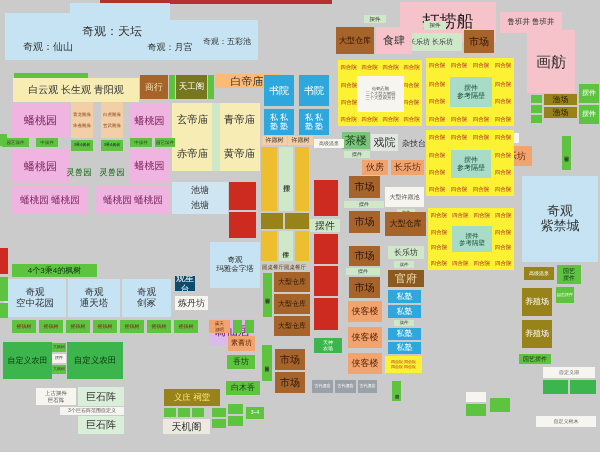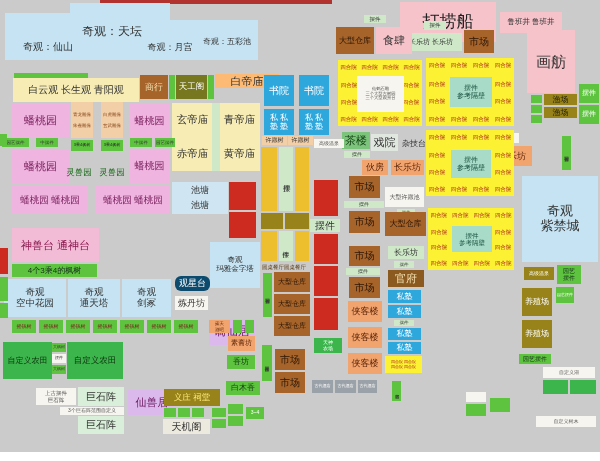--- a/index.html
+++ b/index.html
@@ -91,31 +91,30 @@
     <div class="b" style="left: 314px; top: 234px; width: 24px; height: 30px; background: rgb(205, 42, 32);"></div>
     <div class="b" style="left: 314px; top: 266px; width: 24px; height: 30px; background: rgb(205, 42, 32);"></div>
     <div class="b" style="left: 314px; top: 298px; width: 24px; height: 32px; background: rgb(205, 42, 32);"></div>
     <div class="b" style="left: 258px; top: 263px; width: 52px; height: 8px; font-size: 5.5px; color: rgb(90, 58, 16);">圆桌餐厅圆桌餐厅</div>
     <div class="b vert" style="left: 263px; top: 273px; width: 9px; height: 44px; background: rgb(94, 196, 63); font-size: 4.5px;">园艺摆件</div>
     <div class="b" style="left: 274px; top: 272px; width: 36px; height: 20px; background: rgb(166, 100, 43); font-size: 7px; color: rgb(42, 21, 5);">大型仓库</div>
     <div class="b" style="left: 274px; top: 294px; width: 36px; height: 20px; background: rgb(166, 100, 43); font-size: 7px; color: rgb(42, 21, 5);">大型仓库</div>
     <div class="b" style="left: 274px; top: 316px; width: 36px; height: 20px; background: rgb(166, 100, 43); font-size: 7px; color: rgb(42, 21, 5);">大型仓库</div>
     <div class="b" style="left: 210px; top: 242px; width: 50px; height: 46px; background: rgb(197, 227, 242); font-size: 7.5px;">奇观
 玛雅金字塔</div>
-    <div class="b" style="left: 175px; top: 276px; width: 35px; height: 15px; background: #0c4a6e; font-size: 9px; color: rgb(255, 255, 255); border-radius: 6px;">观星台</div>
+    <div class="b" style="left: 175px; top: 276px; width: 20px; height: 15px; background: #0c4a6e; font-size: 9px; color: rgb(255, 255, 255);">观星台</div>
     <div class="b" style="left: 175px; top: 296px; width: 33px; height: 14px; background: rgb(247, 245, 239); font-size: 9px;">炼丹坊</div>
     <div class="b" style="left: 209px; top: 292px; width: 46px; height: 26px; background: rgb(220, 185, 236); font-size: 12px; color: rgb(109, 26, 98); margin-top: 27px;">谪仙居</div>
     <div class="b" style="left: 209px; top: 320px; width: 21px; height: 13px; background: rgb(242, 164, 110); font-size: 4.5px; color: rgb(90, 36, 8);">露天
 酒吧</div>
     <div class="b" style="left: 233px; top: 320px; width: 9px; height: 13px; background: rgb(94, 196, 63);"></div>
     <div class="b" style="left: 245px; top: 320px; width: 9px; height: 13px; background: rgb(94, 196, 63);"></div>
     <div class="b" style="left: 228px; top: 336px; width: 27px; height: 15px; background: rgb(242, 164, 110); font-size: 7px; color: rgb(90, 36, 8);">素斋坊</div>
     <div class="b" style="left: 227px; top: 355px; width: 28px; height: 14px; background: rgb(94, 196, 63); font-size: 8px; color: rgb(20, 61, 20);">香坊</div>
     <div class="b" style="left: 226px; top: 381px; width: 34px; height: 14px; background: rgb(94, 196, 63); font-size: 8px; color: rgb(20, 61, 20);">白木香</div>
-    <div class="b" style="left: 12px; top: 228px; width: 87px; height: 34px; background: rgb(243, 188, 214); font-size: 11px; color: rgb(140, 26, 80);">神兽台 通神台</div>
     <div class="b" style="left: 12px; top: 264px; width: 85px; height: 13px; background: rgb(94, 196, 63); font-size: 8px; color: rgb(20, 48, 26);">4个3乘4的枫树</div>
     <div class="b" style="left: 4px; top: 279px; width: 62px; height: 38px; background: rgb(197, 227, 242); font-size: 9.5px;">奇观
 空中花园</div>
     <div class="b" style="left: 68px; top: 279px; width: 52px; height: 38px; background: rgb(197, 227, 242); font-size: 9.5px;">奇观
 通天塔</div>
     <div class="b" style="left: 122px; top: 279px; width: 49px; height: 38px; background: rgb(197, 227, 242); font-size: 9.5px;">奇观
 剑冢</div>
     <div class="b" style="left: 12px; top: 320px; width: 24px; height: 13px; background: rgb(94, 196, 63); font-size: 5px; color: rgb(122, 26, 26);">摇钱树</div>
     <div class="b" style="left: 39px; top: 320px; width: 24px; height: 13px; background: rgb(94, 196, 63); font-size: 5px; color: rgb(122, 26, 26);">摇钱树</div>
     <div class="b" style="left: 66px; top: 320px; width: 24px; height: 13px; background: rgb(94, 196, 63); font-size: 5px; color: rgb(122, 26, 26);">摇钱树</div>
@@ -126,21 +125,20 @@
     <div class="b" style="left: 3px; top: 342px; width: 49px; height: 37px; background: rgb(60, 181, 77); font-size: 8px; color: rgb(14, 51, 14);">自定义农田</div>
     <div class="b" style="left: 52px; top: 343px; width: 14px; height: 9px; background: rgb(94, 196, 63); font-size: 4px;">大枫树</div>
     <div class="b" style="left: 52px; top: 354px; width: 14px; height: 9px; background: rgb(247, 245, 239); font-size: 4px;">摆件</div>
     <div class="b" style="left: 52px; top: 365px; width: 14px; height: 9px; background: rgb(94, 196, 63); font-size: 4px;">大枫树</div>
     <div class="b" style="left: 67px; top: 342px; width: 56px; height: 37px; background: rgb(60, 181, 77); font-size: 8.5px; color: rgb(14, 51, 14);">自定义农田</div>
     <div class="b" style="left: 36px; top: 388px; width: 40px; height: 17px; background: rgb(247, 245, 239); font-size: 5.5px; color: rgb(85, 85, 85);">上古摆件
 巨石阵</div>
     <div class="b" style="left: 78px; top: 387px; width: 46px; height: 19px; background: rgb(217, 239, 217); font-size: 10px;">巨石阵</div>
     <div class="b" style="left: 60px; top: 407px; width: 64px; height: 8px; background: rgb(247, 245, 239); font-size: 5px; color: rgb(85, 85, 85);">3个巨石阵范围自定义</div>
     <div class="b" style="left: 78px; top: 416px; width: 46px; height: 18px; background: rgb(217, 239, 217); font-size: 10px;">巨石阵</div>
-    <div class="b" style="left: 128px; top: 390px; width: 48px; height: 25px; background: rgb(220, 185, 236); font-size: 11px; color: rgb(109, 26, 98);">仙兽居</div>
     <div class="b" style="left: 164px; top: 389px; width: 56px; height: 17px; background: rgb(151, 131, 26); font-size: 8.5px; color: rgb(255, 233, 122);">义庄 祠堂</div>
     <div class="b" style="left: 164px; top: 408px; width: 12px; height: 9px; background: rgb(94, 196, 63);"></div>
     <div class="b" style="left: 178px; top: 408px; width: 12px; height: 9px; background: rgb(94, 196, 63);"></div>
     <div class="b" style="left: 192px; top: 408px; width: 12px; height: 9px; background: rgb(94, 196, 63);"></div>
     <div class="b" style="left: 163px; top: 419px; width: 47px; height: 15px; background: rgb(236, 234, 223); font-size: 10px;">天机阁</div>
     <div class="b" style="left: 212px; top: 408px; width: 14px; height: 9px; background: rgb(94, 196, 63);"></div>
     <div class="b" style="left: 212px; top: 419px; width: 14px; height: 9px; background: rgb(94, 196, 63);"></div>
     <div class="b" style="left: 228px; top: 404px; width: 15px; height: 10px; background: rgb(94, 196, 63);"></div>
     <div class="b" style="left: 228px; top: 416px; width: 15px; height: 10px; background: rgb(94, 196, 63);"></div>
     <div class="b" style="left: 246px; top: 407px; width: 18px; height: 12px; background: rgb(94, 196, 63); font-size: 5px; color: rgb(255, 255, 255);">3~4</div>

